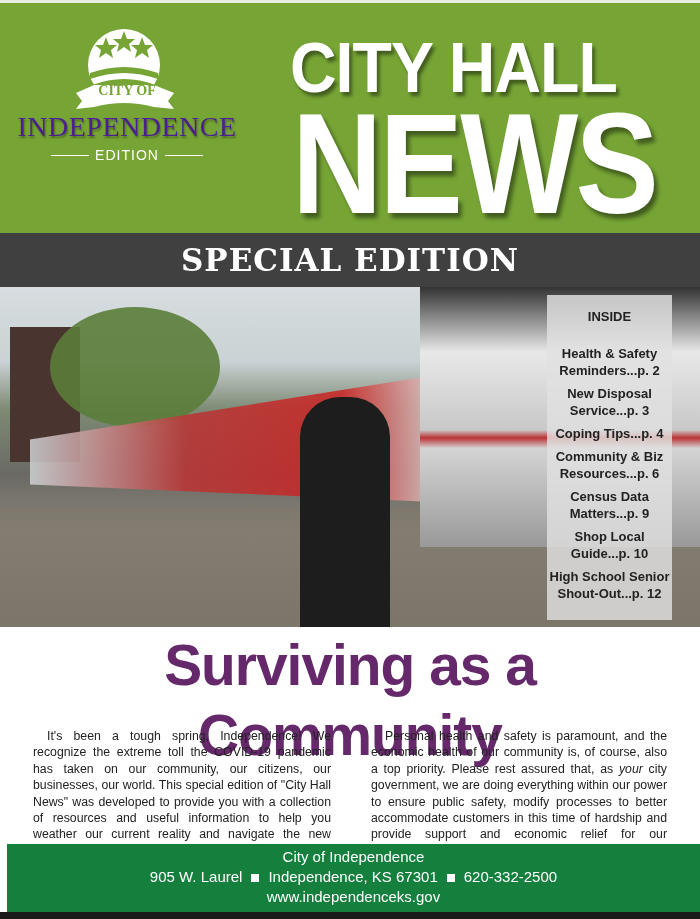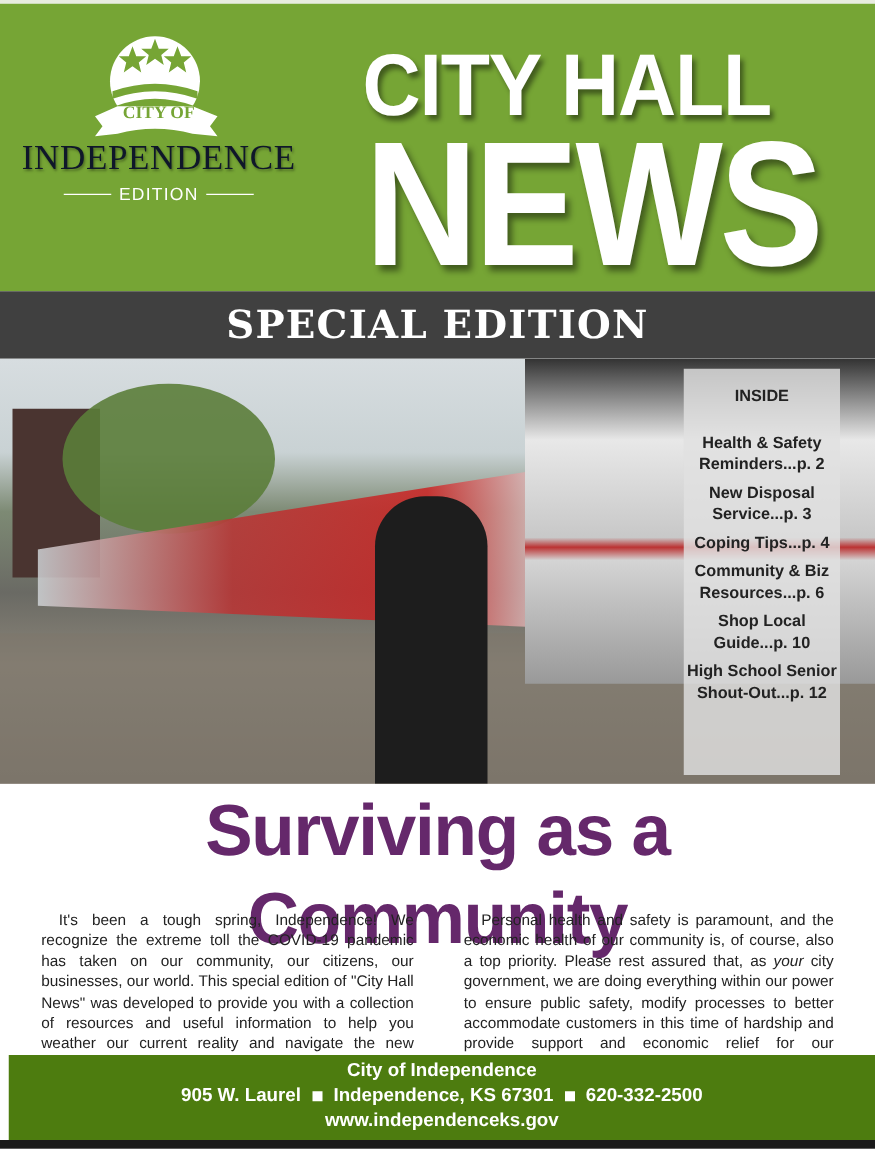--- a/index.html
+++ b/index.html
@@ -2,21 +2,21 @@
 <html><head>
 <meta charset="utf-8">
 <style>
   html, body { margin:0; padding:0; }
   body { width:700px; height:919px; background:#1a1a1a; position:relative; overflow:hidden; font-family:"Liberation Sans", sans-serif; }
   .page { position:absolute; left:0; top:0; width:700px; height:919px; background:#ffffff; }
   .topline { position:absolute; left:0; top:0; width:700px; height:3px; background:#e8ecdf; }
   .masthead { position:absolute; left:0; top:3px; width:700px; height:230px; background:#76a535; }
   .logo { position:absolute; left:14px; top:20px; width:226px; height:140px; }
   .city-of { position:absolute; left:0; width:226px; top:60px; text-align:center; color:#76a535; font-family:"Liberation Serif", serif; font-size:14px; font-weight:bold; }
-  .independence { position:absolute; left:0; top:88px; width:226px; text-align:center; color:#0f172a; font-family:"Liberation Serif", serif; font-size:28px; letter-spacing:0.5px; text-shadow:1px 2px 2px rgba(0,0,0,0.35); }
+  .independence { position:absolute; left:0; top:88px; width:226px; text-align:center; color:#4c1d95; font-family:"Liberation Serif", serif; font-size:28px; letter-spacing:0.5px; text-shadow:1px 2px 2px rgba(0,0,0,0.35); }
   .kansas-row { position:absolute; left:0; top:124px; width:226px; display:flex; align-items:center; justify-content:center; gap:6px; }
   .kansas-row .line { width:38px; height:1px; background:#fff; }
   .kansas { color:#fff; font-size:14px; letter-spacing:1px; }
   .spring { position:absolute; left:18px; top:170px; width:220px; text-align:center; color:#fff; font-weight:bold; font-size:31px; text-shadow:2px 3px 3px rgba(0,0,0,0.45); }
   .title-city { position:absolute; left:290px; top:30px; color:#fff; font-weight:bold; font-size:70px; line-height:70px; letter-spacing:-1px; text-shadow:3px 4px 4px rgba(0,0,0,0.45); transform:scaleX(0.92); transform-origin:left; }
   .title-news { position:absolute; left:292px; top:96px; color:#fff; font-weight:bold; font-size:142px; line-height:130px; letter-spacing:-3px; text-shadow:4px 5px 5px rgba(0,0,0,0.45); transform:scaleX(0.88); transform-origin:left; }
   .special { position:absolute; left:0; top:233px; width:700px; height:54px; background:#404040; display:flex; align-items:center; justify-content:center; }
   .special span { color:#fff; font-family:"DejaVu Serif", serif; font-weight:bold; font-size:31px; letter-spacing:1px; }
   .photo { position:absolute; left:0; top:287px; width:700px; height:340px; overflow:hidden;
     background: linear-gradient(180deg, #d7dde0 0%, #c9d2d4 22%, #7d8a74 36%, #6a6a64 55%, #8a8478 72%, #7a7368 100%); }
@@ -27,21 +27,21 @@
   .photo .person { position:absolute; left:300px; top:110px; width:90px; height:230px; background:#1d1d1d; border-radius:40px 40px 0 0; }
   .photo .ground { position:absolute; left:0; top:220px; width:700px; height:120px; background:#7e776b; opacity:0.55; }
   .inside { position:absolute; left:547px; top:295px; width:125px; height:325px; background:rgba(225,225,225,0.82); text-align:center; color:#222; font-weight:bold; font-size:13px; line-height:17px; }
   .inside .head { margin-top:13px; margin-bottom:20px; font-size:13px; }
   .inside .item { margin-bottom:6px; }
   .headline { position:absolute; left:0; top:630px; width:700px; text-align:center; color:#65286b; font-weight:bold; font-size:58px; line-height:70px; letter-spacing:-1px; transform:scaleX(0.98); }
   .col { position:absolute; top:712px; width:330px; font-size:12.3px; line-height:16.4px; color:#222; text-align:justify; }
   .col1 { left:17px; }
   .col2 { left:355px; width:328px; }
   .col p { margin:16px; text-indent:14px; }
-  .footer { position:absolute; left:7px; top:844px; width:693px; height:68px; background:#4d7c0f; color:#fff; text-align:center; font-size:15px; line-height:20px; padding-top:3px; box-sizing:border-box;font-weight:bold; }
+  .footer { position:absolute; left:7px; top:844px; width:693px; height:68px; background:#15803d; color:#fff; text-align:center; font-size:15px; line-height:20px; padding-top:3px; box-sizing:border-box; }
   .footer .sq { display:inline-block; width:8px; height:8px; background:#fff; margin:0 9px; vertical-align:middle; }
   .bottombar { position:absolute; left:0; top:912px; width:700px; height:7px; background:#1a1a1a; }
 </style>
 </head>
 <body>
 
 <div class="page">
   <div class="topline"></div>
 
   <div class="masthead">
@@ -91,20 +91,24 @@
         <div>Service...p. 3</div>
       </div>
     <div class="item">
         <div>Coping Tips...p. 4</div>
       </div>
     <div class="item">
         <div>Community &amp; Biz</div>
         <div>Resources...p. 6</div>
       </div>
     <div class="item">
+        <div>Census Data</div>
+        <div>Matters...p. 9</div>
+      </div>
+    <div class="item">
         <div>Shop Local</div>
         <div>Guide...p. 10</div>
       </div>
     <div class="item">
         <div>High School Senior</div>
         <div>Shout-Out...p. 12</div>
       </div>
   </div>
 
   <div class="headline">Surviving as a Community</div>

